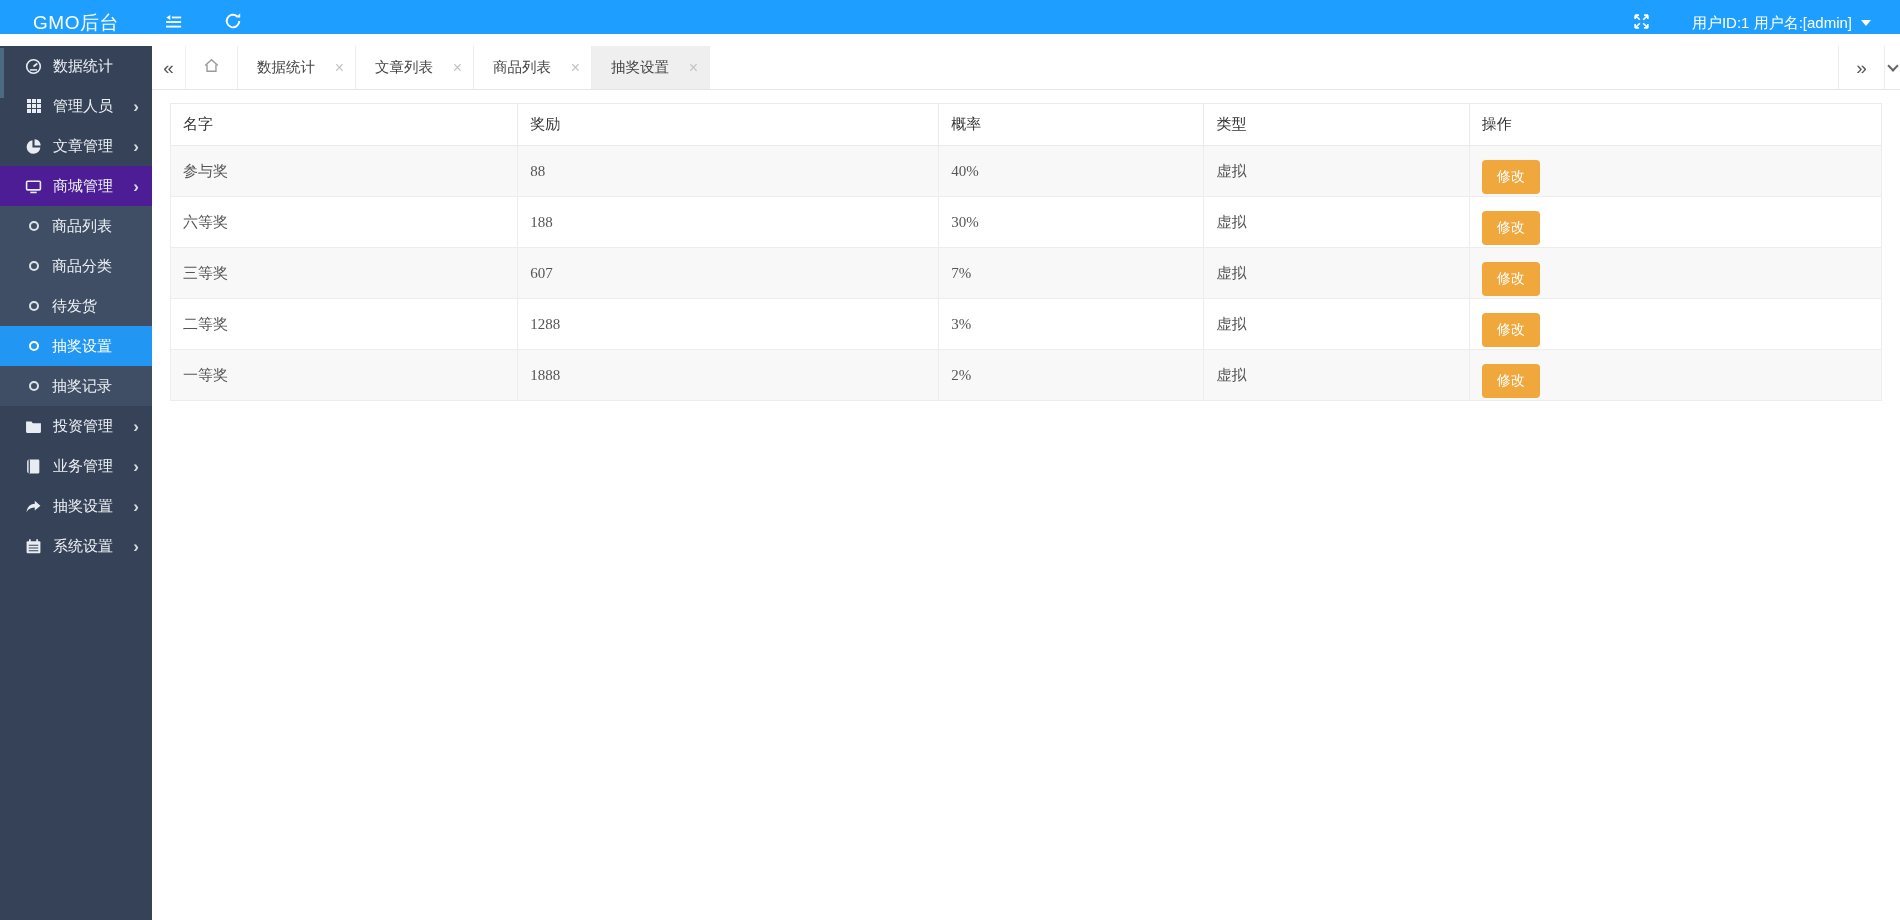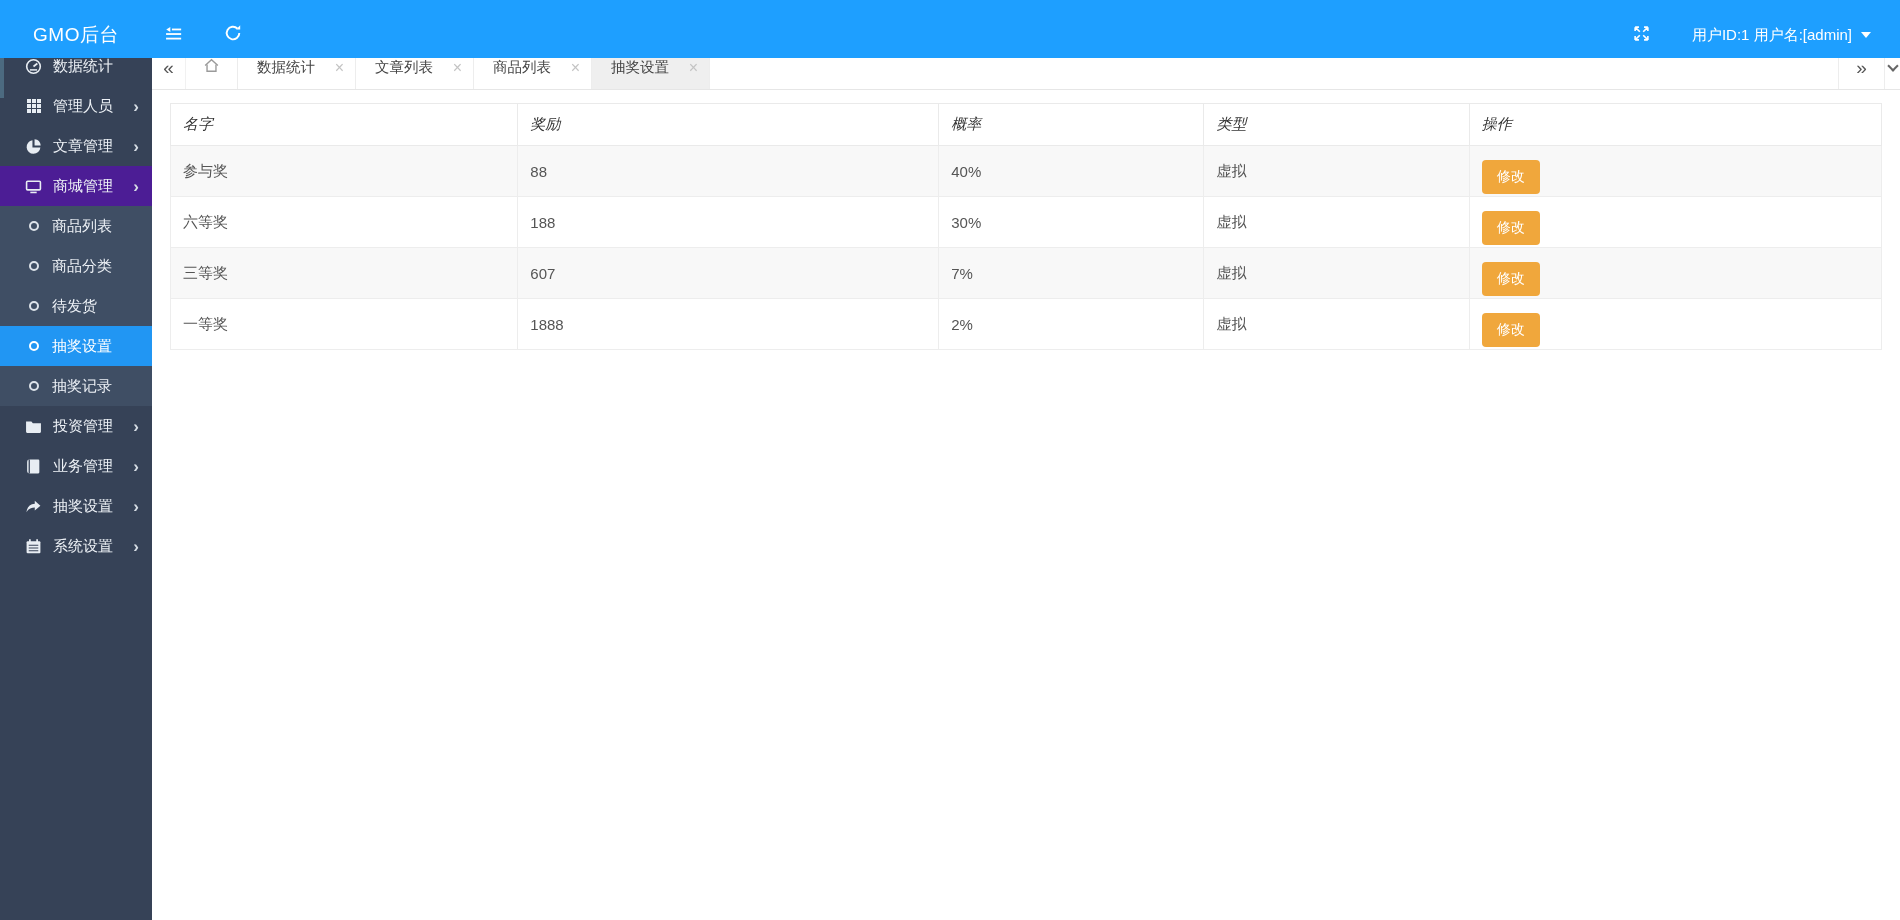--- a/index.html
+++ b/index.html
@@ -1,21 +1,21 @@
 <!DOCTYPE html>
 <html><head>
 <meta charset="utf-8">
 <style>
   html,body{margin:0;padding:0;width:1900px;height:920px;overflow:hidden;background:#fff;
     font-family:"Liberation Sans","DejaVu Sans",sans-serif;}
   *{box-sizing:border-box;}
 
   
-  .topbar{position:absolute;top:0;left:0;width:1900px;height:58px;background:#1E9FFF;
-    display:flex;align-items:flex-end;color:#fff;z-index:5;}
+  .topbar{position:absolute;top:0;left:0;width:1900px;height:34px;background:#1E9FFF;
+    display:flex;align-items:flex-start;color:#fff;z-index:5;}
   .logo{width:152px;height:46px;line-height:46px;text-align:center;font-size:19px;color:#fff;
     letter-spacing:.5px;flex:none;}
   .topbar-btn{width:42px;height:46px;display:flex;align-items:center;justify-content:center;
     cursor:pointer;flex:none;}
   .topbar-btn:first-of-type{margin-left:14px;}
   .topbar-btn + .topbar-btn{margin-left:18px;}
   .topbar-right{margin-left:auto;display:flex;align-items:center;padding-right:29px;}
   .fullscreen-btn{width:40px;height:46px;display:flex;align-items:center;justify-content:center;
     cursor:pointer;margin-right:30px;}
   .userbox{display:flex;align-items:center;font-size:15px;cursor:pointer;}
@@ -56,23 +56,23 @@
     border-left:1px solid #EDEDED;flex:none;}
   .chev-down{width:8px;height:8px;border-right:2px solid #666;border-bottom:2px solid #666;
     transform:rotate(45deg);margin-top:-4px;}
 
   
   .content{position:absolute;top:91px;left:152px;width:1748px;height:829px;background:#fff;
     overflow:hidden;}
   .table-wrap{margin:12px 18px 0 18px;}
   table{width:100%;border-collapse:collapse;table-layout:fixed;}
   th{height:42px;text-align:left;padding:0 12px;font-size:15px;font-weight:400;color:#333;
-    border:1px solid #EAEAEA;background:#fff;font-style:italic;}
+    border:1px solid #EAEAEA;background:#fff;}
   td{height:51px;padding:0 12px;font-size:15px;color:#555;border:1px solid #EDEDED;
-    overflow:hidden;white-space:nowrap;}
+    overflow:hidden;white-space:nowrap;font-family:Liberation Serif, serif;}
   tbody tr:nth-child(odd){background:#F8F8F8;}
   .btn-edit{background:#F0A73C;color:#fff;border:none;border-radius:4px;padding:8px 15px;
     font-size:14px;cursor:pointer;font-family:inherit;margin-top:12px;}
 </style>
 </head>
 <body>
 
 <div class="topbar">
   <div class="logo">GMO后台</div>
   <div class="topbar-btn">
@@ -297,20 +297,27 @@
             <td><button class="btn-edit">修改</button></td>
           </tr>
           <tr>
             <td>三等奖</td>
             <td>607</td>
             <td>7%</td>
             <td>虚拟</td>
             <td><button class="btn-edit">修改</button></td>
           </tr>
           <tr>
+            <td>二等奖</td>
+            <td>1288</td>
+            <td>3%</td>
+            <td>虚拟</td>
+            <td><button class="btn-edit">修改</button></td>
+          </tr>
+          <tr>
             <td>一等奖</td>
             <td>1888</td>
             <td>2%</td>
             <td>虚拟</td>
             <td><button class="btn-edit">修改</button></td>
           </tr>
         </tbody>
     </table>
   </div>
 </div>

